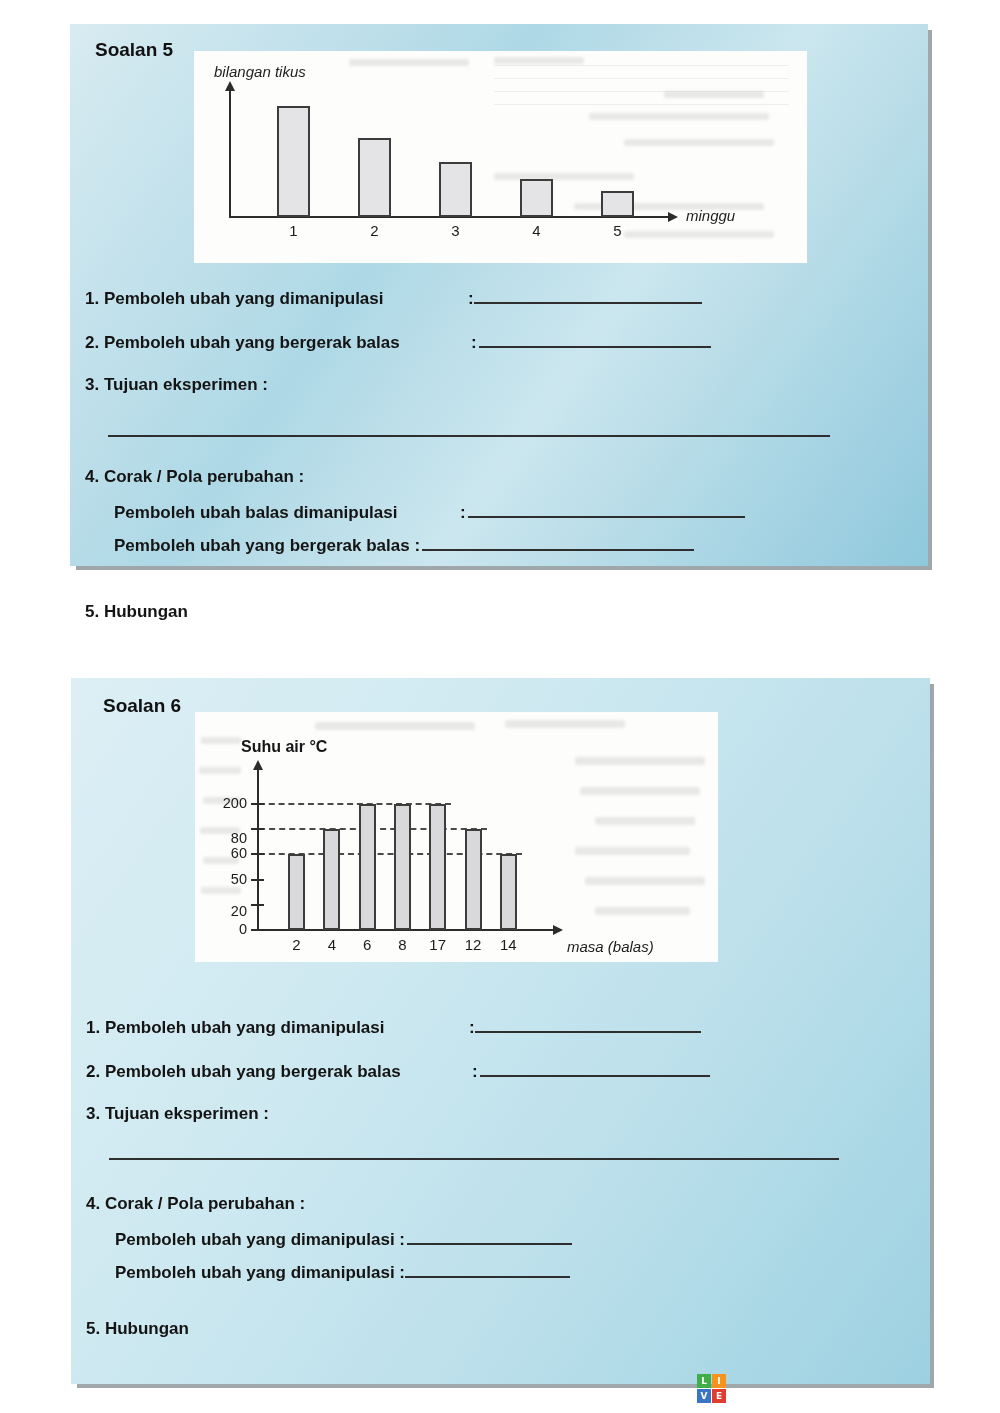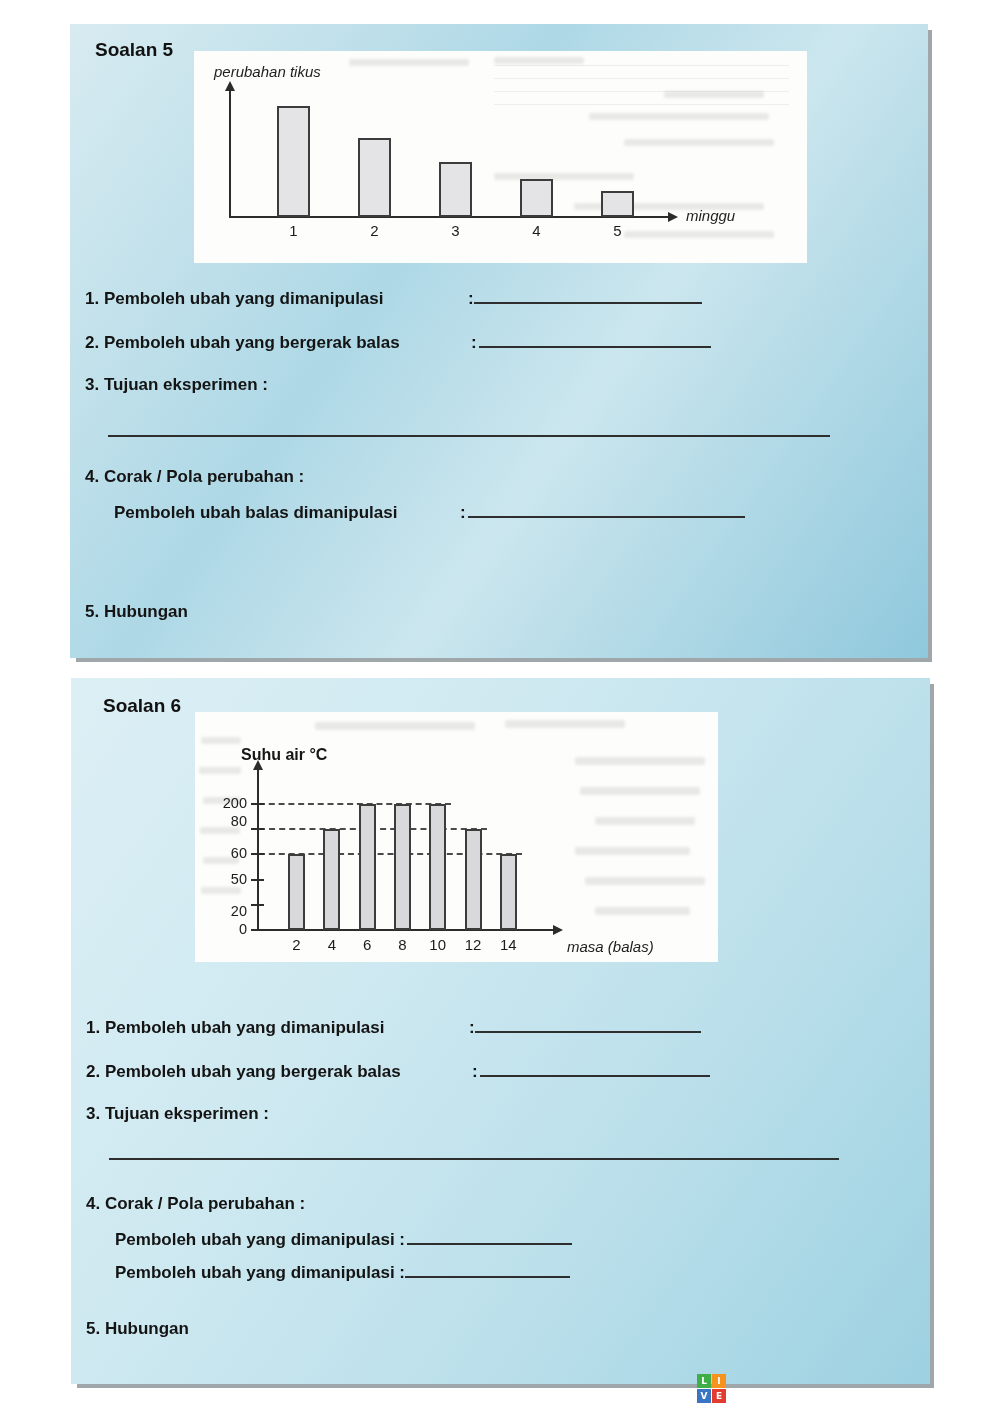--- a/index.html
+++ b/index.html
@@ -2,21 +2,21 @@
 <html><head>
 <meta charset="utf-8">
 <style>
   html,body{margin:0;padding:0;}
   body{width:1000px;height:1413px;background:#ffffff;position:relative;
        font-family:"Liberation Sans", sans-serif;overflow:hidden;}
   .page{position:absolute;inset:0;}
 
   .card{position:absolute;box-shadow:5px 5px 0 -1px #9fa7ab;
         background-image:repeating-linear-gradient(45deg, rgba(255,255,255,0.07) 0 2px, transparent 2px 5px);}
-  .card1{left:70px;top:24px;width:858px;height:634px;
+  .card1{left:70px;top:24px;width:858px;height:542px;
          background-color:#b9dce9;
          background:linear-gradient(125deg,#d8ebf1 0%,#aed8e6 38%,#cbe6ee 60%,#8fc8dc 100%);}
   .card2{left:71px;top:678px;width:859px;height:706px;
          background:linear-gradient(125deg,#dceff5 0%,#cfe9f1 35%,#bce0eb 65%,#9dd1e1 100%);}
 
   .card-title{position:absolute;font-size:19px;font-weight:700;color:#111;}
 
   .scanbox{position:absolute;background:#fdfdfc;}
   .scanbox1{left:124px;top:27px;width:613px;height:212px;}
   .scanbox2{left:124px;top:34px;width:523px;height:250px;}
@@ -68,21 +68,21 @@
       <div class="ruled" style="left:300px;top:2px;width:295px;height:56px;"></div>
       <div class="smudge" style="left:155px;top:8px;width:120px;height:7px;"></div>
       <div class="smudge" style="left:300px;top:6px;width:90px;height:7px;"></div>
       <div class="smudge" style="left:470px;top:40px;width:100px;height:7px;"></div>
       <div class="smudge" style="left:395px;top:62px;width:180px;height:7px;"></div>
       <div class="smudge" style="left:430px;top:88px;width:150px;height:7px;"></div>
       <div class="smudge" style="left:300px;top:122px;width:140px;height:7px;"></div>
       <div class="smudge" style="left:380px;top:152px;width:190px;height:7px;"></div>
       <div class="smudge" style="left:430px;top:180px;width:150px;height:7px;"></div>
 
-      <div class="axis-label-i" style="left:20px;top:12px;">perubahan tikus</div>
+      <div class="axis-label-i" style="left:20px;top:12px;">bilangan tikus</div>
       <div class="arrow-up" style="left:31px;top:30px;"></div>
       <div class="vaxis" style="left:35px;top:39px;height:128px;"></div>
       <div class="haxis" style="left:35px;top:165px;width:441px;"></div>
       <div class="arrow-right" style="left:474px;top:161px;"></div>
       <div class="axis-label-i" style="left:492px;top:156px;">minggu</div>
 
       <div id="plot1">
           <div class="chart-bar" style="left: 83px; width: 33px; top: 55px; height: 111px; background: rgb(228, 228, 230);"></div>
           <div class="xtick-label" style="left: 84.5px; top: 171px; width: 30px;">1</div>
           <div class="chart-bar" style="left: 164px; width: 33px; top: 87.19px; height: 78.81px; background: rgb(228, 228, 230);"></div>
@@ -104,20 +104,23 @@
     </div>
     <div class="row" style="left:15px;top:351px;">
       <span class="lbl">3. Tujuan eksperimen :</span>
     </div>
     <div class="longline" style="left:38px;top:411px;width:722px;"></div>
     <div class="row" style="left:15px;top:443px;">
       <span class="lbl">4. Corak / Pola perubahan :</span>
     </div>
     <div class="row" style="left:44px;top:477px;">
       <span class="lbl" style="width:346px;">Pemboleh ubah balas dimanipulasi</span><span class="colon">:</span><span class="blank" style="width:277px;"></span>
+    </div>
+    <div class="row" style="left:44px;top:510px;">
+      <span class="lbl">Pemboleh ubah yang bergerak balas :</span><span class="blank" style="width:272px;"></span>
     </div>
     <div class="row" style="left:15px;top:578px;">
       <span class="lbl">5. Hubungan</span>
     </div>
   </div>
 
   <div class="card card2">
     <div class="card-title" style="left:32px;top:17px;">Soalan 6</div>
 
     <div class="scanbox scanbox2">
@@ -130,53 +133,53 @@
       <div class="smudge" style="left:5px;top:115px;width:40px;height:7px;"></div>
       <div class="smudge" style="left:8px;top:145px;width:36px;height:7px;"></div>
       <div class="smudge" style="left:6px;top:175px;width:40px;height:7px;"></div>
       <div class="smudge" style="left:380px;top:45px;width:130px;height:8px;"></div>
       <div class="smudge" style="left:385px;top:75px;width:120px;height:8px;"></div>
       <div class="smudge" style="left:400px;top:105px;width:100px;height:8px;"></div>
       <div class="smudge" style="left:380px;top:135px;width:115px;height:8px;"></div>
       <div class="smudge" style="left:390px;top:165px;width:120px;height:8px;"></div>
       <div class="smudge" style="left:400px;top:195px;width:95px;height:8px;"></div>
 
-      <div class="chart-title" style="left:46px;top:26px;margin-top:8px;">Suhu air °C</div>
+      <div class="chart-title" style="left:46px;top:26px;">Suhu air °C</div>
       <div class="arrow-up" style="left:58px;top:48px;"></div>
       <div class="vaxis" style="left:62px;top:57px;height:162px;"></div>
       <div class="haxis" style="left:62px;top:217px;width:298px;"></div>
       <div class="arrow-right" style="left:358px;top:213px;"></div>
       <div class="axis-label-i" style="left:372px;top:226px;">masa (balas)</div>
 
       <div id="plot2">
           <div class="dashline" style="left: 64px; top: 141.4px; width: 262.8px;"></div>
           <div class="dashline" style="left: 64px; top: 116.2px; width: 227.5px;"></div>
           <div class="dashline" style="left: 64px; top: 91px; width: 192.2px;"></div>
           <div class="ytick-label" style="left: 9px; top: 209px; width: 43px;">0</div>
           <div class="ytick-mark" style="left: 56px; top: 217px;"></div>
           <div class="ytick-label" style="left: 9px; top: 191px; width: 43px;">20</div>
           <div class="ytick-mark" style="left: 56px; top: 191.8px;"></div>
           <div class="ytick-label" style="left: 9px; top: 158.6px; width: 43px;">50</div>
           <div class="ytick-mark" style="left: 56px; top: 166.6px;"></div>
           <div class="ytick-label" style="left: 9px; top: 133.4px; width: 43px;">60</div>
           <div class="ytick-mark" style="left: 56px; top: 141.4px;"></div>
-          <div class="ytick-label" style="left: 9px; top: 101px; width: 43px;">80</div>
+          <div class="ytick-label" style="left: 9px; top: 118px; width: 43px;">80</div>
           <div class="ytick-mark" style="left: 56px; top: 116.2px;"></div>
           <div class="ytick-label" style="left: 9px; top: 83px; width: 43px;">200</div>
           <div class="ytick-mark" style="left: 56px; top: 91px;"></div>
           <div class="chart-bar" style="left: 93px; width: 17px; top: 142.4px; height: 75.6px; background: rgb(217, 217, 219);"></div>
           <div class="xtick-label" style="left: 86.5px; top: 224px; width: 30px;">2</div>
           <div class="chart-bar" style="left: 128.3px; width: 17px; top: 117.2px; height: 100.8px; background: rgb(217, 217, 219);"></div>
           <div class="xtick-label" style="left: 121.8px; top: 224px; width: 30px;">4</div>
           <div class="chart-bar" style="left: 163.6px; width: 17px; top: 92px; height: 126px; background: rgb(217, 217, 219);"></div>
           <div class="xtick-label" style="left: 157.1px; top: 224px; width: 30px;">6</div>
           <div class="chart-bar" style="left: 198.9px; width: 17px; top: 92px; height: 126px; background: rgb(217, 217, 219);"></div>
           <div class="xtick-label" style="left: 192.4px; top: 224px; width: 30px;">8</div>
           <div class="chart-bar" style="left: 234.2px; width: 17px; top: 92px; height: 126px; background: rgb(217, 217, 219);"></div>
-          <div class="xtick-label" style="left: 227.7px; top: 224px; width: 30px;">10</div>
+          <div class="xtick-label" style="left: 227.7px; top: 224px; width: 30px;">17</div>
           <div class="chart-bar" style="left: 269.5px; width: 17px; top: 117.2px; height: 100.8px; background: rgb(217, 217, 219);"></div>
           <div class="xtick-label" style="left: 263px; top: 224px; width: 30px;">12</div>
           <div class="chart-bar" style="left: 304.8px; width: 17px; top: 142.4px; height: 75.6px; background: rgb(217, 217, 219);"></div>
           <div class="xtick-label" style="left: 298.3px; top: 224px; width: 30px;">14</div>
         </div>
     </div>
 
     <div class="row" style="left:15px;top:338px;">
       <span class="lbl" style="width:383px;">1. Pemboleh ubah yang dimanipulasi</span><span class="colon">:</span><span class="blank" style="width:226px;margin-left:0;"></span>
     </div>

